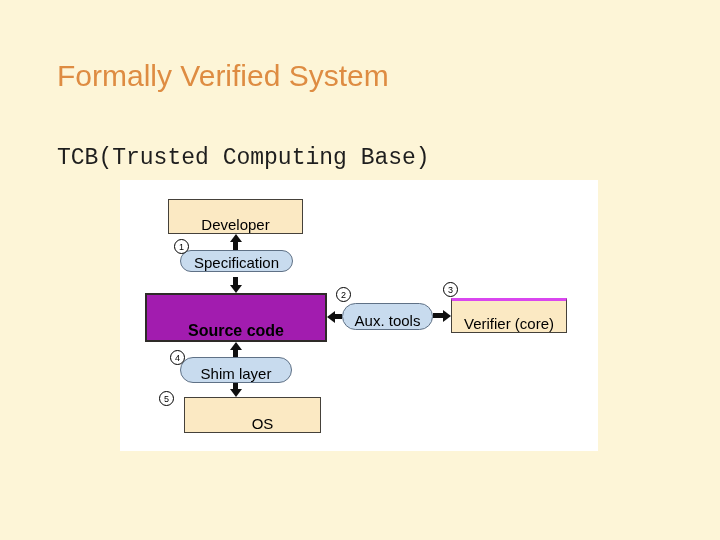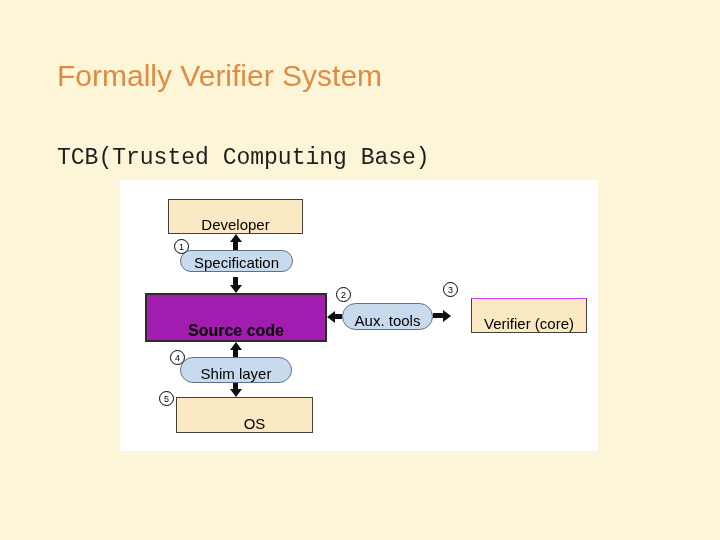--- a/index.html
+++ b/index.html
@@ -32,29 +32,29 @@
   }
   .box-tan{
     background:#FBE9C3;border:1px solid #45413A;
   }
   .box-pink{
     background:#a21caf;border:2px solid #2E2B28;font-weight:bold;font-size:16px;
   }
   .pill-blue{
     background:#C8DBEE;border:1px solid #5F7186;border-radius:14px;
   }
-  .gray-top{border-top:1px solid #d946ef;margin-left:20px;}
+  .gray-top{border-top:3px solid #d946ef;}
 
   .n-developer{left:48px;top:19px;width:135px;height:35px;}
   .n-specification{left:60px;top:70px;width:113px;height:22px;}
   .n-source{left:25px;top:113px;width:182px;height:49px;}
   .n-aux{left:222px;top:123px;width:91px;height:27px;}
   .n-verifier{left:331px;top:118px;width:116px;height:35px;}
   .n-shim{left:60px;top:177px;width:112px;height:26px;}
-  .n-os{left:56px;top:217px;width:137px;height:36px;padding-left:20px;}
+  .n-os{left:64px;top:217px;width:137px;height:36px;padding-left:20px;}
 
   .badge{
     position:absolute;width:15px;height:15px;border-radius:50%;
     background:#FFFFFF;border:1.5px solid #000;
     display:flex;align-items:center;justify-content:center;
     font-size:9px;color:#000;z-index:5;
   }
   .b1{left:54px;top:59px;}
   .b2{left:216px;top:107px;}
   .b3{left:323px;top:102px;}
@@ -74,21 +74,21 @@
   .a2{left:109px;top:97px;height:16px;}
   .a3{left:207px;top:130px;width:15px;}
   .a4{left:313px;top:129px;width:18px;}
   .a5{left:109px;top:162px;height:15px;}
   .a6{left:109px;top:203px;height:14px;}
 </style>
 </head>
 <body>
 
 <div>
-  <div class="slide-title">Formally Verifier System</div>
+  <div class="slide-title">Formally Verified System</div>
   <div class="slide-subtitle">TCB(Trusted Computing Base)</div>
 
   <div class="panel">
 
     <div class="node box-tan n-developer">
       <span>Developer</span>
     </div>
     <div class="node pill-blue n-specification">
       <span>Specification</span>
     </div>

